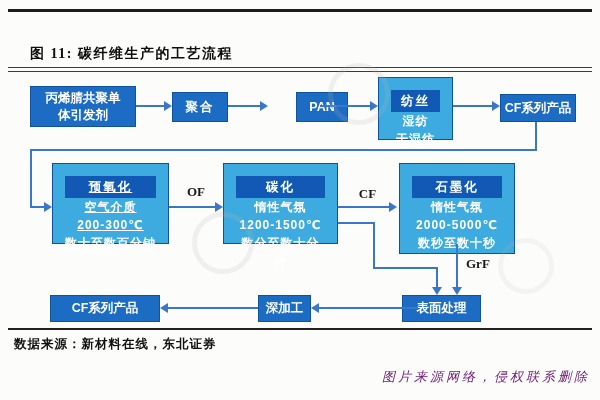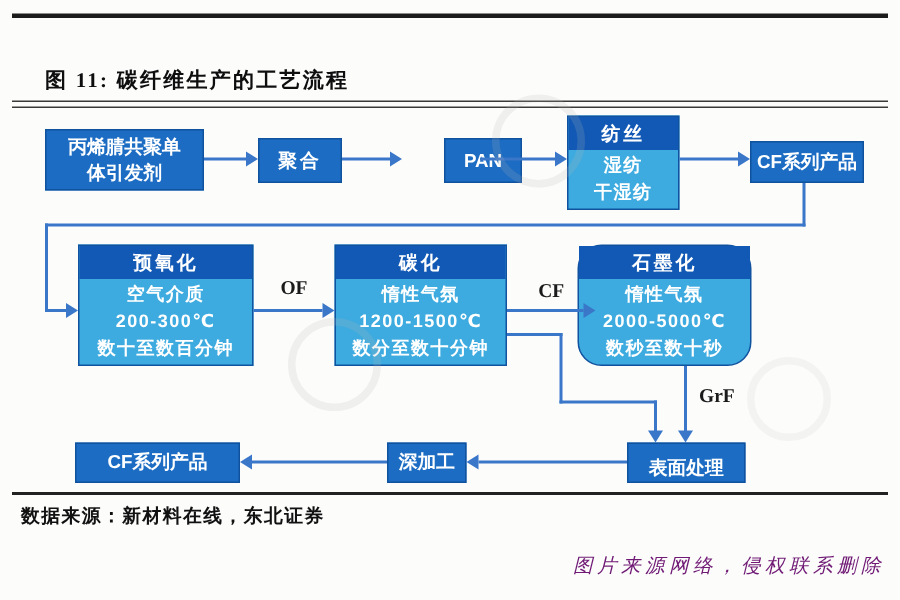--- a/index.html
+++ b/index.html
@@ -29,21 +29,21 @@
     font-size:13px;color:#701a75;letter-spacing:3px;white-space:nowrap;font-style:italic;
   }
   
   .node{
     position:absolute;box-sizing:border-box;
     background:#1b6cc2;border:1px solid #11529f;
     color:#fff;font-weight:bold;font-size:12.5px;
     display:flex;flex-direction:column;align-items:center;justify-content:center;
     text-align:center;line-height:1.35;
   }
-  .node.split{padding:0;background:#3dabdf;justify-content:flex-start;}
+  .node.split{padding:12px;background:#3dabdf;justify-content:flex-start;}
   .split-header{
     width:100%;box-sizing:border-box;background:#1259b5;
     padding:3px 0 2px 0;font-size:12.5px;letter-spacing:2px;
   }
   .split-body{
     width:100%;flex:1;display:flex;flex-direction:column;align-items:center;justify-content:center;
     font-size:12px;line-height:18px;letter-spacing:1px;
   }
   
   .hline{position:absolute;height:2px;background:#3a77c9;}
@@ -104,39 +104,39 @@
 
   <div class="hline" style="left:453px;top:105px;width:39px;"></div>
   <div class="arr right" style="left:492px;top:101px;"></div>
 
   <div class="vline" style="left:535px;top:122px;height:29px;"></div>
   <div class="hline" style="left:30px;top:149px;width:507px;"></div>
   <div class="vline" style="left:30px;top:149px;height:58px;"></div>
   <div class="hline" style="left:30px;top:206px;width:14px;"></div>
   <div class="arr right" style="left:44px;top:202px;"></div>
 
-  <div class="node split" style="left:52px;top:163px;width:117px;height:81px;">
+  <div class="node split" style="left:52px;top:163px;width:117px;height:81px;text-decoration:underline;">
     <div class="split-header">预氧化</div>
     <div class="split-body">
       <div>空气介质</div>
       <div>200-300℃</div>
       <div>数十至数百分钟</div>
     </div>
   </div>
 
   <div class="node split" style="left:223px;top:163px;width:115px;height:81px;">
     <div class="split-header">碳化</div>
     <div class="split-body">
       <div>惰性气氛</div>
       <div>1200-1500℃</div>
       <div>数分至数十分钟</div>
     </div>
   </div>
 
-  <div class="node split" style="left:385px;top:163px;width:116px;height:81px;border-radius:16px;">
+  <div class="node split" style="left:399px;top:163px;width:116px;height:91px;">
     <div class="split-header">石墨化</div>
     <div class="split-body">
       <div>惰性气氛</div>
       <div>2000-5000℃</div>
       <div>数秒至数十秒</div>
     </div>
   </div>
 
   <div class="edge-label" style="left:169px;top:184px;width:54px;">OF</div>
   <div class="hline" style="left:169px;top:206px;width:46px;"></div>
@@ -157,21 +157,21 @@
   <div class="edge-label" style="left:466px;top:256px;">GrF</div>
 
   <div class="node" style="left:258px;top:295px;width:53px;height:27px;">
     <div>深加工</div>
   </div>
 
   <div class="node" style="left:50px;top:295px;width:110px;height:27px;">
     <div>CF系列产品</div>
   </div>
 
-  <div class="node" style="left:418px;top:295px;width:79px;height:27px;justify-content:flex-end;">
+  <div class="node" style="left:402px;top:295px;width:79px;height:27px;">
     <div>表面处理</div>
   </div>
 
   <div class="hline" style="left:319px;top:307px;width:99px;"></div>
   <div class="arr left" style="left:311px;top:303px;"></div>
 
   <div class="hline" style="left:168px;top:307px;width:90px;"></div>
   <div class="arr left" style="left:160px;top:303px;"></div>
 
   <div class="wm" style="left:328px;top:63px;width:52px;height:52px;"></div>

